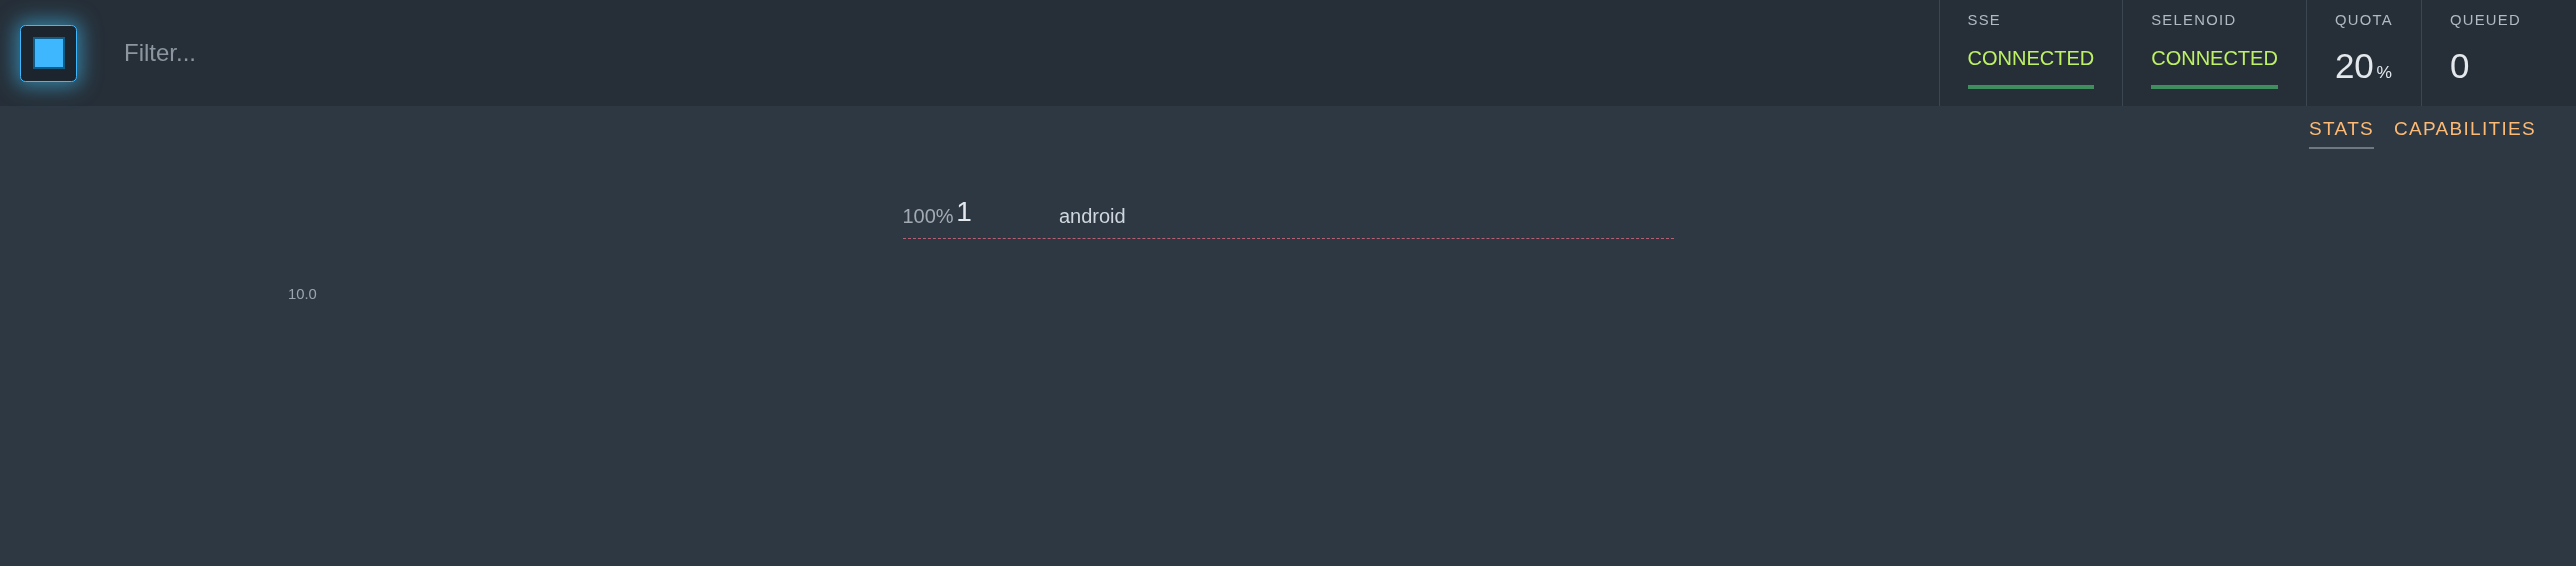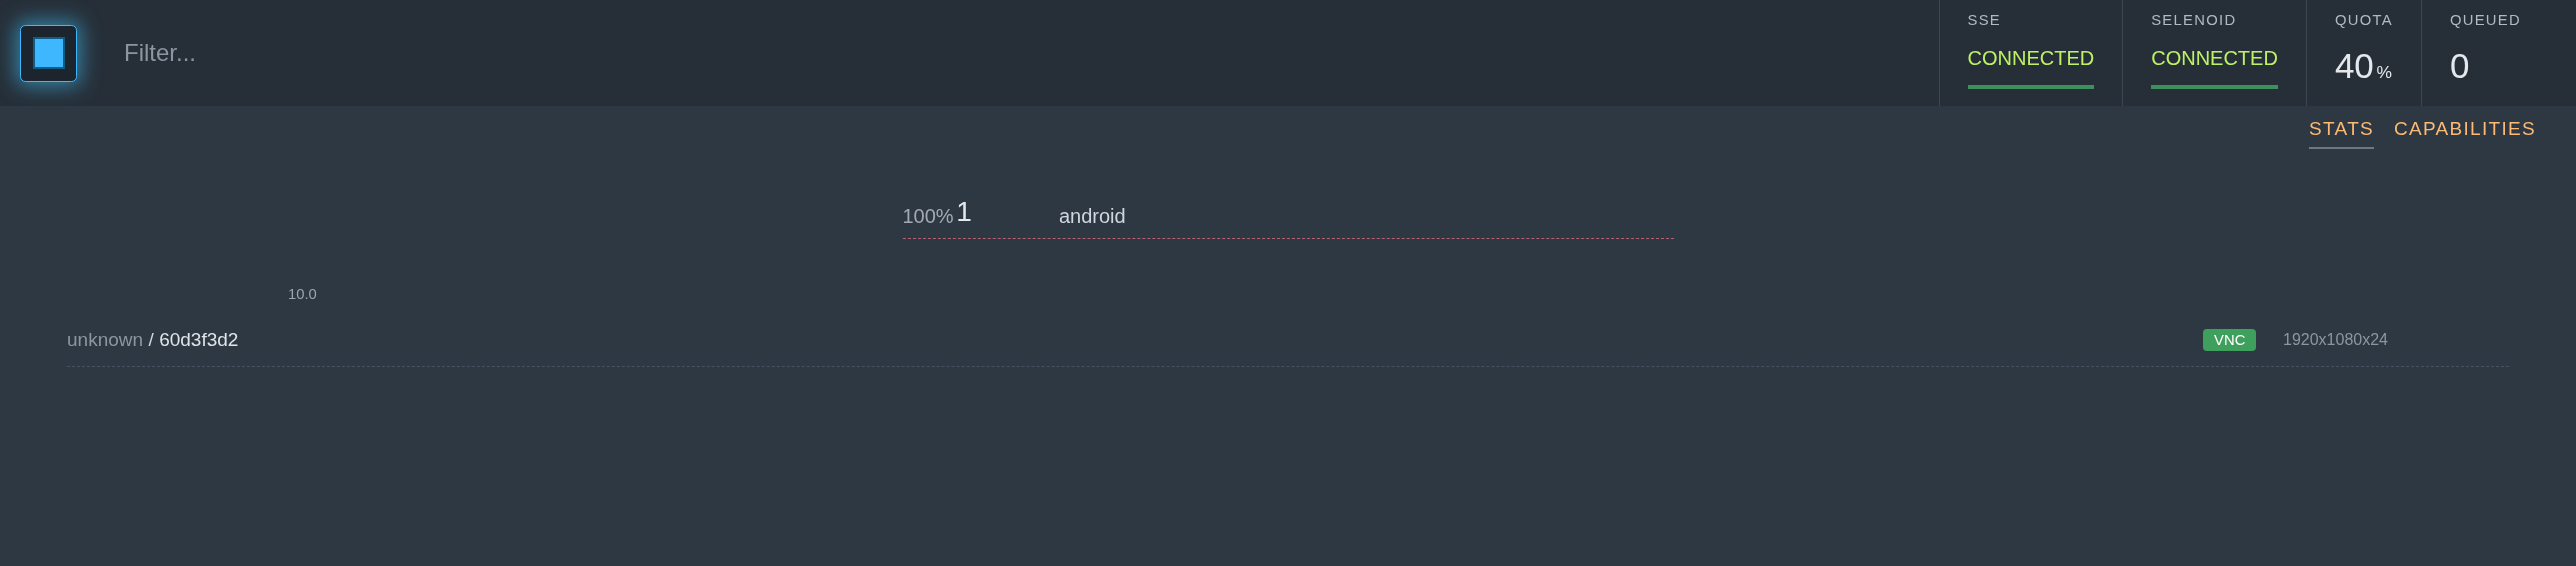--- a/index.html
+++ b/index.html
@@ -162,21 +162,21 @@
     </div>
 
     <div class="stat">
       <div class="stat-label">SELENOID</div>
       <div class="stat-value connected">CONNECTED</div>
     </div>
 
     <div class="stat">
       <div class="stat-label">QUOTA</div>
       <div class="stat-value">
-        <span class="big">40</span><span class="pct">%</span>
+        <span class="big">20</span><span class="pct">%</span>
       </div>
     </div>
 
     <div class="stat">
       <div class="stat-label">QUEUED</div>
       <div class="stat-value">
         <span class="big">0</span>
       </div>
     </div>
 
@@ -192,24 +192,14 @@
 <div class="browser-bar">
   <span class="browser-pct">100%</span>
   <span class="browser-count">1</span>
   <span class="browser-name">android</span>
 </div>
 
 <div class="sessions-wrap">
 
   <div class="version-label">10.0</div>
 
-  <div class="session-row">
-    <span class="sess-browser">unknown</span>
-    <span class="sess-sep">/</span>
-    <span class="sess-id">60d3f3d2</span>
-
-    <span class="sess-row-flex"></span>
-
-    <span class="vnc-badge">VNC</span>
-    <span class="resolution">1920x1080x24</span>
-  </div>
 </div>
 
 
 </body></html>

